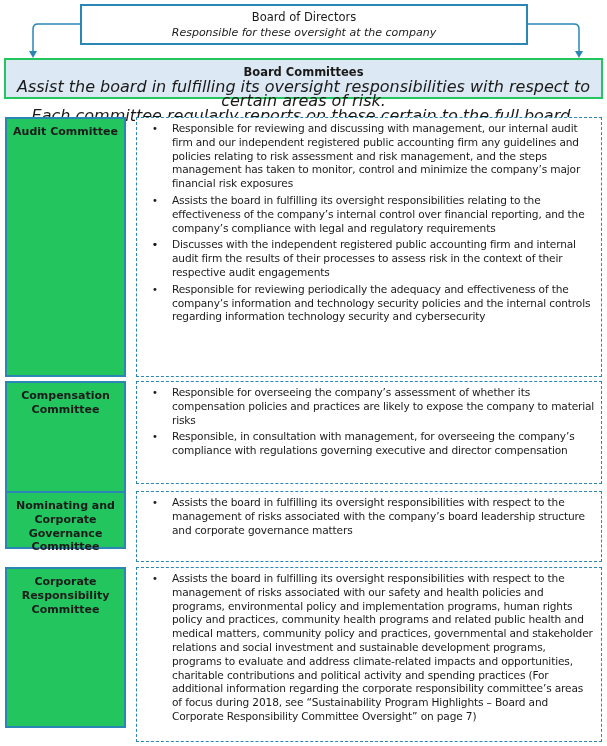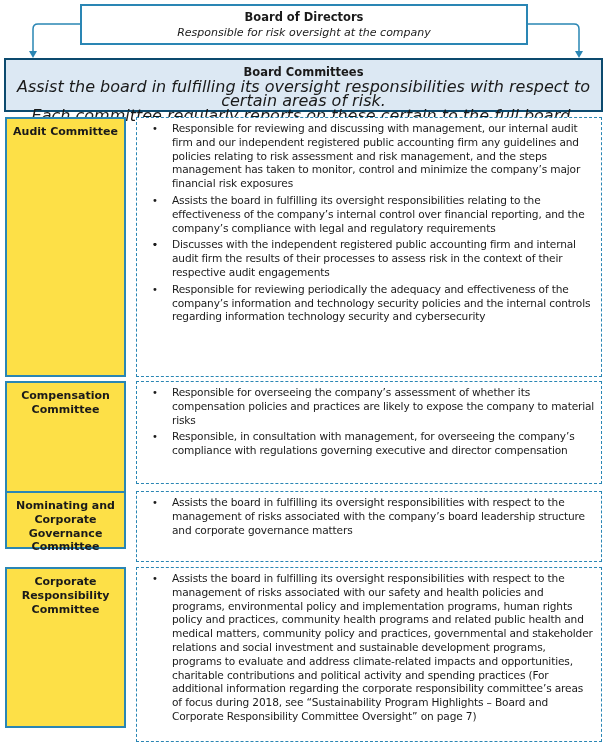--- a/index.html
+++ b/index.html
@@ -2,29 +2,29 @@
 <html><head>
 <meta charset="utf-8">
 <style>
   html, body { margin: 0; padding: 0; background: #ffffff; }
   body { width: 607px; height: 746px; position: relative; overflow: hidden;
          font-family: "DejaVu Sans", "Liberation Sans", sans-serif; color: #1a1a1a; }
   .abs { position: absolute; box-sizing: border-box; }
 
   .board { left: 80px; top: 4px; width: 448px; height: 41px; border: 2px solid #2a86b4;
            background: #fff; text-align: center; font-size: 11.5px; line-height: 15px; padding-top: 4px; }
-  .board .t { font-weight: bold; font-size: 11.5px; }
+  .board .t { font-weight: normal; font-size: 11.5px; }
   .board .s { font-style: italic; font-size: 11px; }
 
-  .committees { left: 4px; top: 58px; width: 599px; height: 54px; border: 2px solid #0c4a6e;
+  .committees { left: 4px; top: 58px; width: 599px; height: 41px; border: 2px solid #22c55e;
                 background: #dce8f3; text-align: center; font-size: 11px; line-height: 14.5px; padding-top: 5px; }
   .committees .t { font-weight: bold; font-size: 11.5px; }
   .committees .s { font-style: italic; font-size: 16px; }
 
-  .cname { left: 5px; width: 121px; border: 2px solid #2a86b4; background: #fde047;
+  .cname { left: 5px; width: 121px; border: 2px solid #2a86b4; background: #22c55e;
            text-align: center; font-weight: bold; font-size: 11px; line-height: 13.8px; padding-top: 6px; }
   .cbody { left: 136px; width: 466px; border: 1.5px dashed #2a86b4; background: #fff;
            padding: 4px 6px 0 8px; font-size: 10.6px; line-height: 13.8px; }
   .cbody ul { margin: 0; padding: 0; list-style: none; }
   .cbody li { position: relative; padding-left: 27px; margin-bottom: 3px; letter-spacing: -0.15px; }
   .cbody li .dot { position: absolute; left: 7px; top: 0; font-size: 10px; }
 
   svg.conn { position: absolute; left: 0; top: 0; }
 </style>
 </head>
@@ -32,21 +32,21 @@
 
 <svg class="conn" width="607" height="746">
   <path d="M80 24 H38 Q33 24 33 29 V52" fill="none" stroke="#2a86b4" stroke-width="1.5"></path>
   <polygon points="29,51 37,51 33,58" fill="#2a86b4"></polygon>
   <path d="M528 24 H574 Q579 24 579 29 V52" fill="none" stroke="#2a86b4" stroke-width="1.5"></path>
   <polygon points="575,51 583,51 579,58" fill="#2a86b4"></polygon>
 </svg>
 
 <div class="abs board">
   <div class="t">Board of Directors</div>
-  <div class="s">Responsible for risk oversight at the company</div>
+  <div class="s">Responsible for these oversight at the company</div>
 </div>
 
 <div class="abs committees">
   <div class="t">Board Committees</div>
   <div class="s">Assist the board in fulfilling its oversight responsibilities with respect to certain areas of risk.</div>
   <div class="s">Each committee regularly reports on these certain to the full board.</div>
 </div>
 
 <div class="abs cname" style="top:117px;height:260px;">
   <span>Audit Committee</span>

